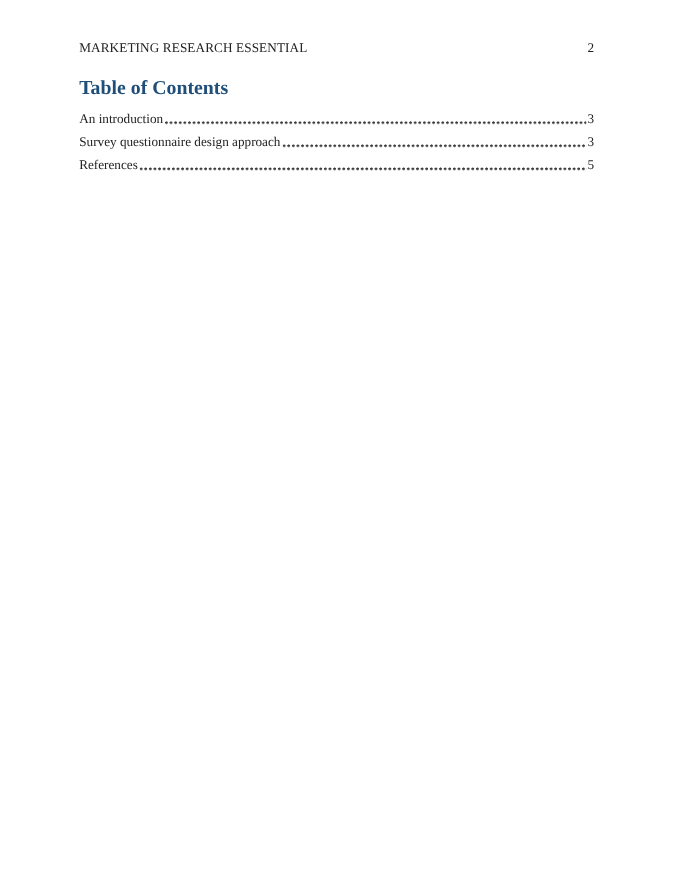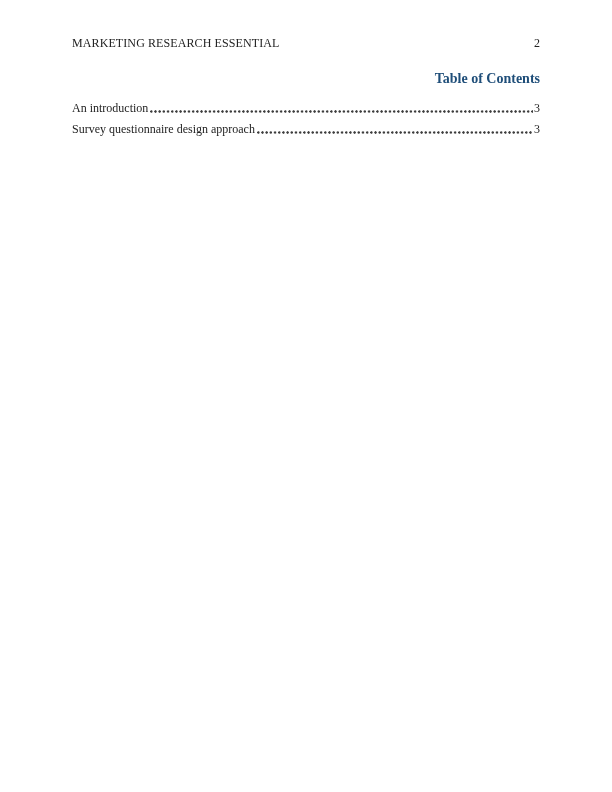--- a/index.html
+++ b/index.html
@@ -11,34 +11,33 @@
     position: relative;
     width: 612px;
     height: 792px;
     box-sizing: border-box;
     background: #ffffff;
     padding: 36px 72px 0 72px;
     font-family: "Liberation Serif", "DejaVu Serif", serif;
     font-size: 12px;
     color: #232323;
     overflow: hidden;
-    text-align: right;
   }
   .header-row {
     display: flex;
     justify-content: space-between;
     align-items: baseline;
     line-height: 14px;
   }
   .running-head {
     letter-spacing: 0.1px;
   }
   .toc-heading {
     margin: 22px 0 0 0;
-    font-size: 14px;
+    font-size: 18px;
     font-weight: bold;
     line-height: 14px;
     color: #1F4E79; 
   }
   .toc-list {
     margin-top: 16px;
   }
   .toc-entry {
     display: flex;
     align-items: baseline;
@@ -84,16 +83,21 @@
       <span class="toc-dots"></span>
       <span class="toc-page">3</span>
     </a>
 
     <a class="toc-entry">
       <span class="toc-title">Survey questionnaire design approach</span>
       <span class="toc-dots"></span>
       <span class="toc-page">3</span>
     </a>
 
+    <a class="toc-entry">
+      <span class="toc-title">References</span>
+      <span class="toc-dots"></span>
+      <span class="toc-page">5</span>
+    </a>
 
 
   </div>
 </div>
 
 </body></html>

